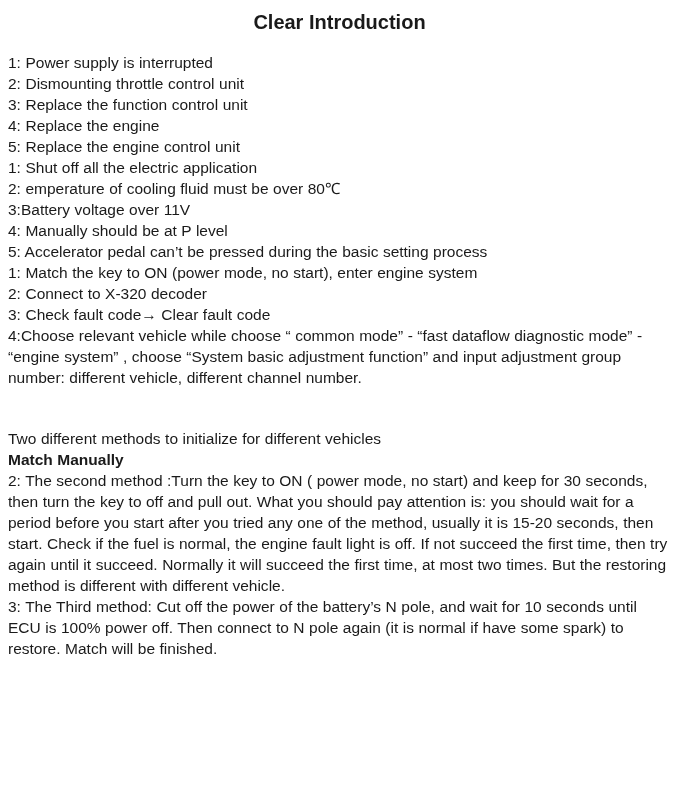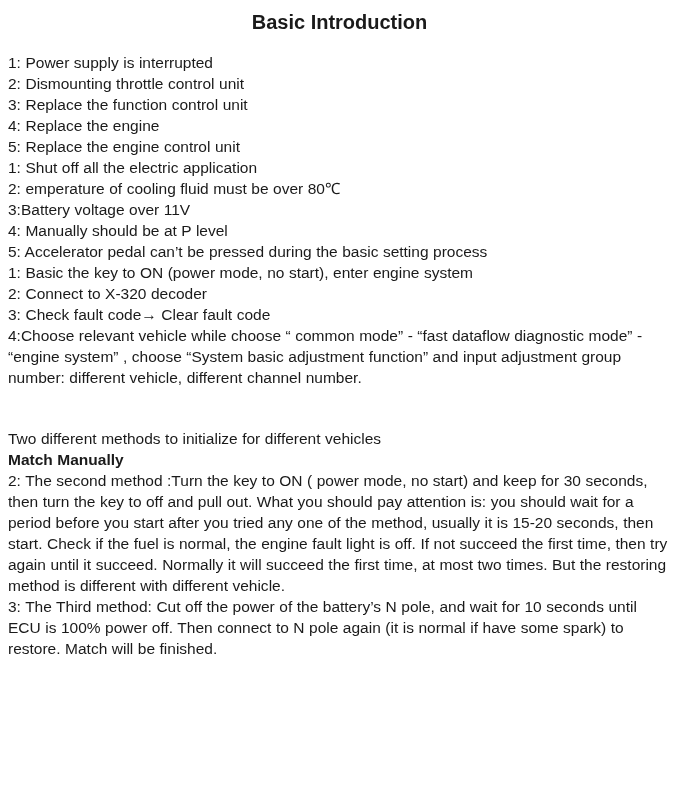--- a/index.html
+++ b/index.html
@@ -33,36 +33,36 @@
   }
   .manual-section {
     margin-top: 40px;
   }
 </style>
 </head>
 <body>
 
 <div class="doc">
 
-  <h1 class="page-title">Basic Introduction</h1>
+  <h1 class="page-title">Clear Introduction</h1>
 
   <div>
     <div class="line">1: Power supply is interrupted</div>
     <div class="line">2: Dismounting throttle control unit</div>
     <div class="line">3: Replace the function control unit</div>
     <div class="line">4: Replace the engine</div>
     <div class="line">5: Replace the engine control unit</div>
 
     <div class="line">1: Shut off all the electric application</div>
     <div class="line">2: emperature of cooling fluid must be over 80℃</div>
     <div class="line">3:Battery voltage over 11V</div>
     <div class="line">4: Manually should be at P level</div>
     <div class="line">5: Accelerator pedal can’t be pressed during the basic setting process</div>
 
-    <div class="line">1: Basic the key to ON (power mode, no start), enter engine system</div>
+    <div class="line">1: Match the key to ON (power mode, no start), enter engine system</div>
     <div class="line">2: Connect to X-320 decoder</div>
     <div class="line">3: Check fault code→ Clear fault code</div>
     <div class="line">4:Choose relevant vehicle while choose “ common mode” - “fast dataflow diagnostic mode” - “engine system” , choose “System basic adjustment function” and input adjustment group number: different vehicle, different channel number.</div>
   </div>
 
   <div class="manual-section">
     <div class="line">Two different methods to initialize for different vehicles</div>
     <div class="line bold">Match Manually</div>
     <div class="line">2: The second method :Turn the key to ON ( power mode, no start) and keep for 30 seconds, then turn the key to off and pull out. What you should pay attention is: you should wait for a period before you start after you tried any one of the method, usually it is 15-20 seconds, then start. Check if the fuel is normal, the engine fault light is off. If not succeed the first time, then try again until it succeed. Normally it will succeed the first time, at most two times. But the restoring method is different with different vehicle.</div>
     <div class="line">3: The Third method: Cut off the power of the battery’s N pole, and wait for 10 seconds until ECU is 100% power off. Then connect to N pole again (it is normal if have some spark) to restore. Match will be finished.</div>

